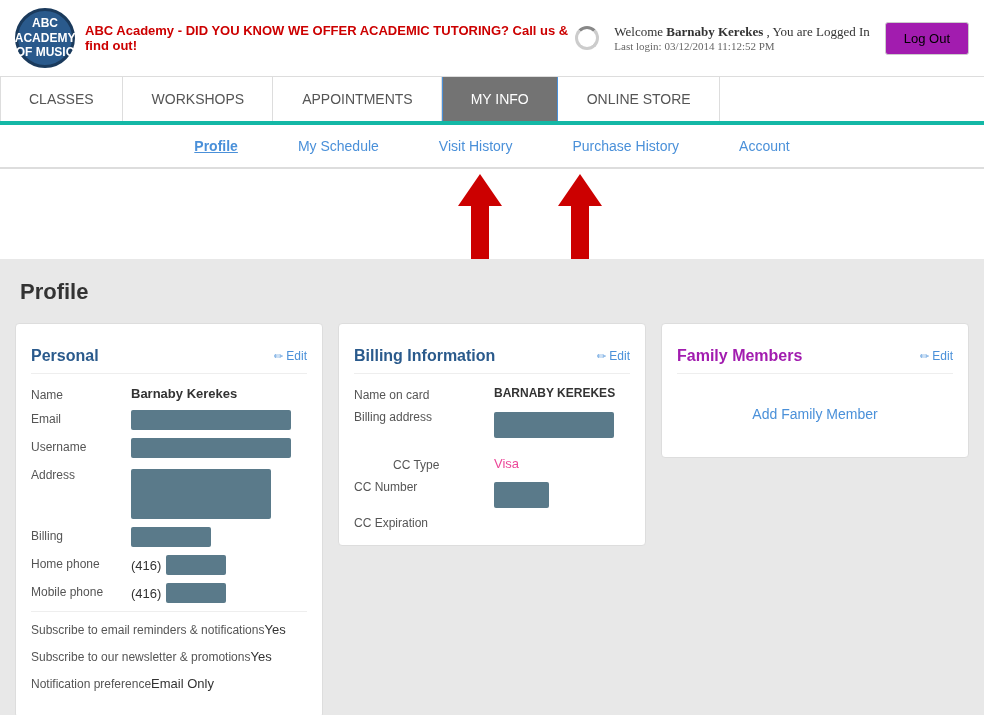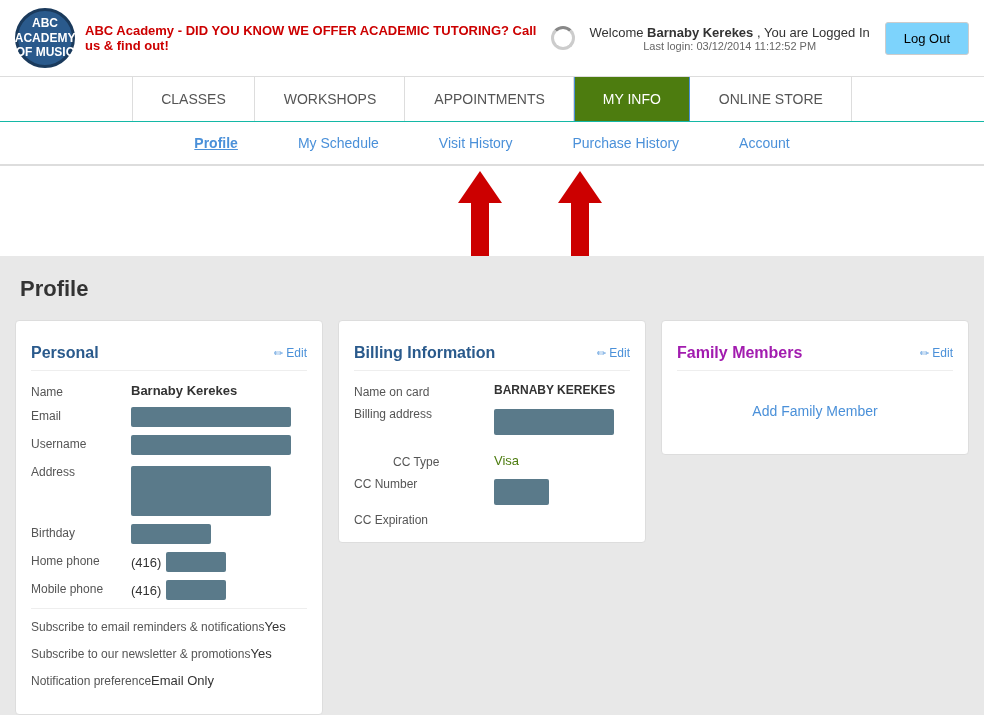--- a/index.html
+++ b/index.html
@@ -4,30 +4,30 @@
   <style>
     * { box-sizing: border-box; margin: 0; padding: 0; }
     body { font-family: Arial, Helvetica, sans-serif; font-size: 13px; background: #f0f0f0; width: 984px; }
 
     
     .top-bar { display: flex; align-items: center; background: #fff; padding: 8px 15px; border-bottom: 1px solid #ddd; }
     .logo-area { display: flex; align-items: center; gap: 8px; }
     .logo-circle { width: 60px; height: 60px; border-radius: 50%; background: #2a5a8c; display: flex; align-items: center; justify-content: center; color: #fff; font-size: 12px; font-weight: bold; text-align: center; line-height: 1.2; border: 3px solid #1a3a5c; }
     .announcement { color: #cc0000; font-size: 13px; font-weight: bold; flex: 1; padding-left: 10px; }
     .welcome-area { display: flex; align-items: center; gap: 15px; margin-left: auto; }
-    .welcome-text { text-align: center; font-size: 13px; color: #333; }
+    .welcome-text { text-align: left; font-size: 13px; color: #333; font-family: Liberation Serif, serif; }
     .last-login { font-size: 11px; color: #666; }
     .loading-spinner { width: 24px; height: 24px; border: 3px solid #ccc; border-top-color: #888; border-radius: 50%; }
-    .logout-btn { background: #7dd3fc; border: 1px solid #ccc; padding: 8px 18px; cursor: pointer; font-size: 13px; border-radius: 3px; }
-
-    
-    .main-nav { background: #fff; display: flex; justify-content: center; border-bottom: 1px solid #14b8a6; }
+    .logout-btn { background: #a21caf; border: 1px solid #ccc; padding: 8px 18px; cursor: pointer; font-size: 13px; border-radius: 3px; }
+
+    
+    .main-nav { background: #fff; display: flex; border-bottom: 4px solid #14b8a6; }
     .main-nav a { display: inline-block; padding: 14px 28px; font-size: 14px; color: #555; text-decoration: none; border-right: 1px solid #ddd; border-left: 1px solid transparent; }
     .main-nav a:first-child { border-left: 1px solid #ddd; }
-    .main-nav a.active { background: #4d7c0f; color: #fff; border-color: #4a90d9; }
+    .main-nav a.active { background: #737373; color: #fff; border-color: #4a90d9; }
 
     
     .sub-nav { background: #fff; display: flex; justify-content: center; gap: 0; padding: 8px 0; border-bottom: 2px solid #ddd; }
     .sub-nav a { padding: 5px 30px; font-size: 14px; color: #4a90d9; text-decoration: none; }
     .sub-nav a.active { color: #4a90d9; font-weight: bold; text-decoration: underline; }
 
     
     .arrow-container { position: relative; display: flex; justify-content: center; height: 90px; background: #fff; }
     
     .arrow-up { display: flex; flex-direction: column; align-items: center; }
@@ -58,21 +58,21 @@
     .field-redacted.address { width: 140px; height: 50px; margin-top: 3px; }
     .field-redacted.birthday { width: 80px; }
     .field-redacted.phone { width: 60px; display: inline-block; }
     .field-redacted.billing-address { width: 120px; height: 26px; }
     .field-redacted.cc-number { width: 55px; height: 26px; }
     .dots { color: #333; font-size: 16px; letter-spacing: 3px; }
 
     
     .billing-grid { display: grid; grid-template-columns: 140px 1fr; gap: 6px 0; align-items: start; }
     .billing-label { color: #555; font-size: 12px; padding-top: 2px; }
-    .billing-value { color: #4d7c0f; font-size: 13px; }
+    .billing-value { color: #ec4899; font-size: 13px; }
     .billing-value.bold-upper { font-weight: bold; text-transform: uppercase; font-size: 12px; color: #333; }
 
     
     .family-body { text-align: center; padding: 20px 0; }
     .add-family-link { color: #4a90d9; font-size: 14px; text-decoration: none; cursor: pointer; }
 
     
     .subscribe-section { margin-top: 6px; border-top: 1px solid #eee; padding-top: 10px; }
     .sub-row { display: flex; margin-bottom: 10px; align-items: flex-start; }
     .sub-label { color: #555; font-size: 12px; min-width: 100px; flex-shrink: 0; line-height: 1.4; }
@@ -165,21 +165,21 @@
         <div class="field-redacted email"></div>
       </div>
 
 
       <div class="field-row">
         <span class="field-label">Address</span>
         <div class="field-redacted address"></div>
       </div>
 
       <div class="field-row" style="margin-top:8px;">
-        <span class="field-label">Birthday</span>
+        <span class="field-label">Billing</span>
         <div class="field-redacted birthday"></div>
       </div>
 
       <div class="field-row">
         <span class="field-label">Home phone</span>
         <div class="phone-inline">
           <span class="phone-prefix">(416)</span>
           <div class="field-redacted phone"></div>
         </div>
       </div>

